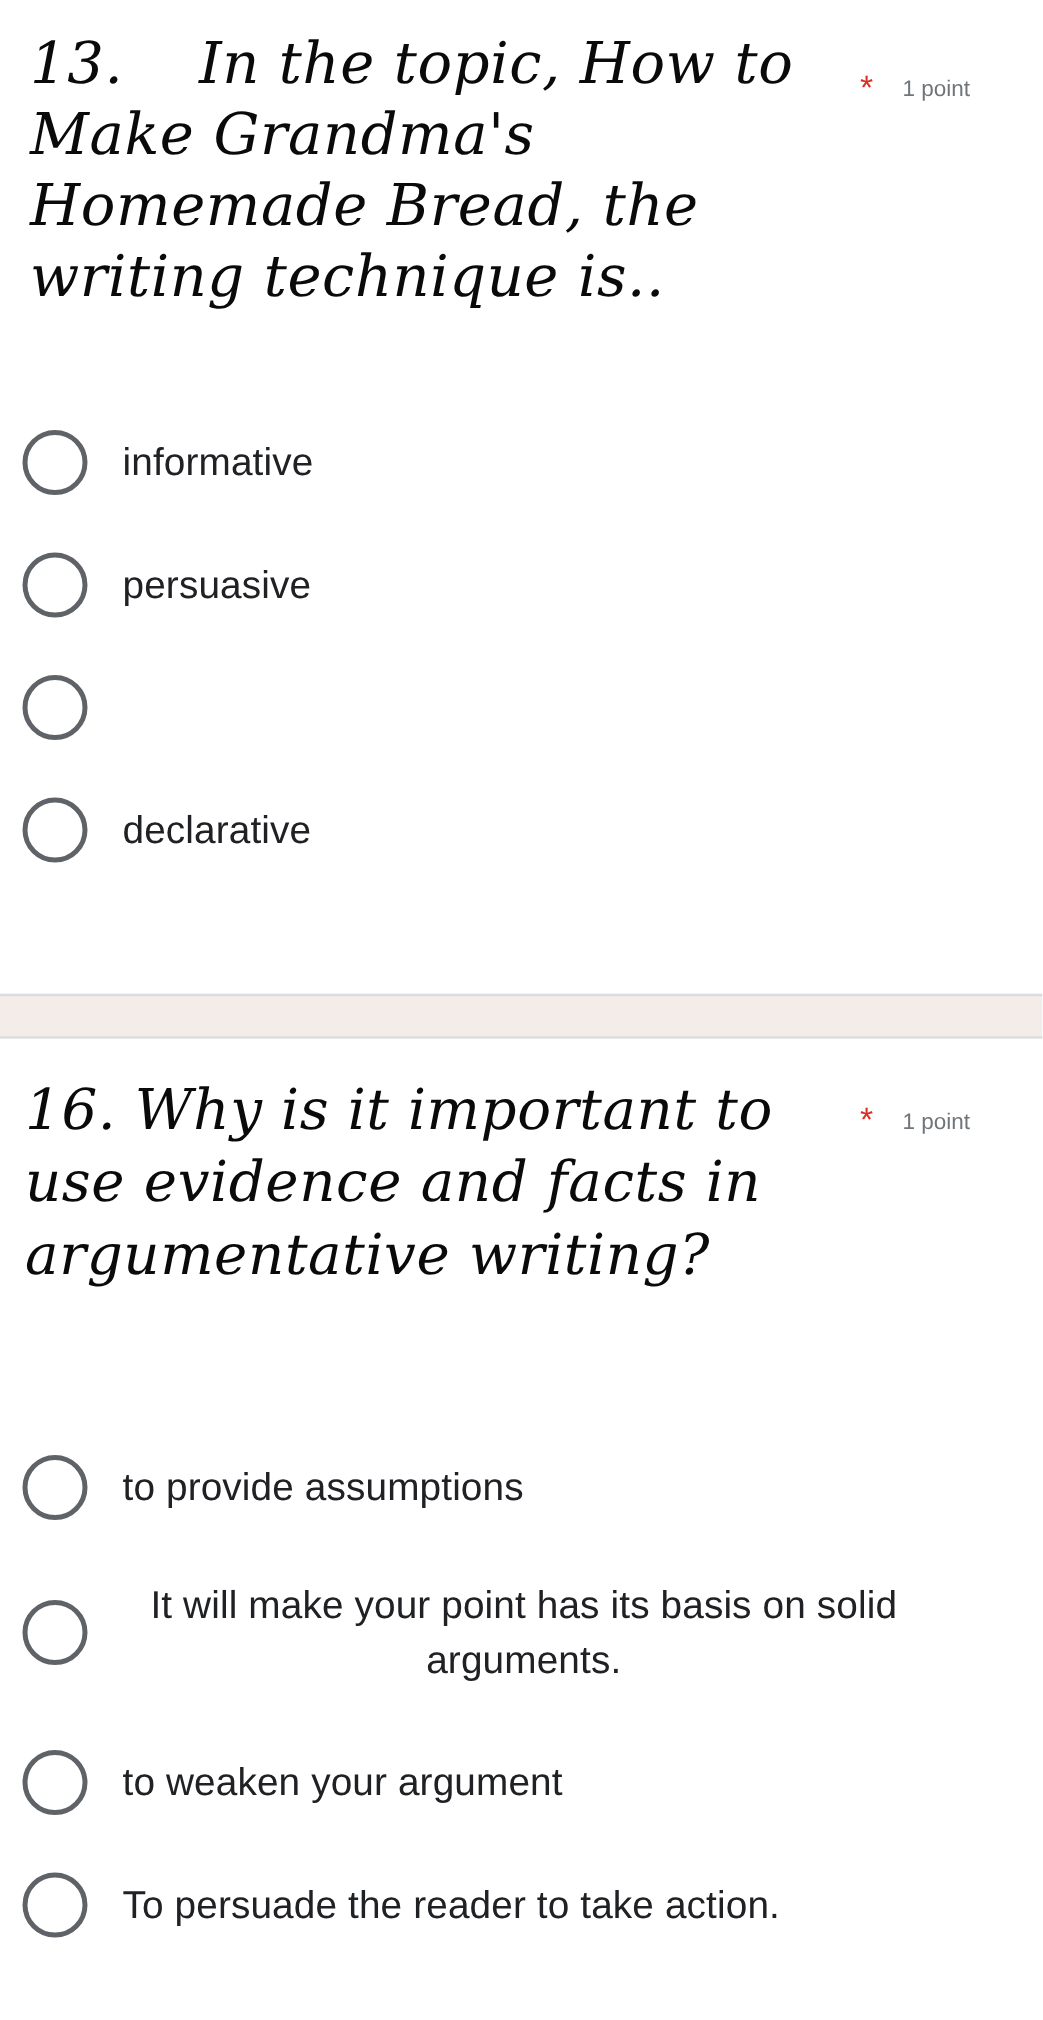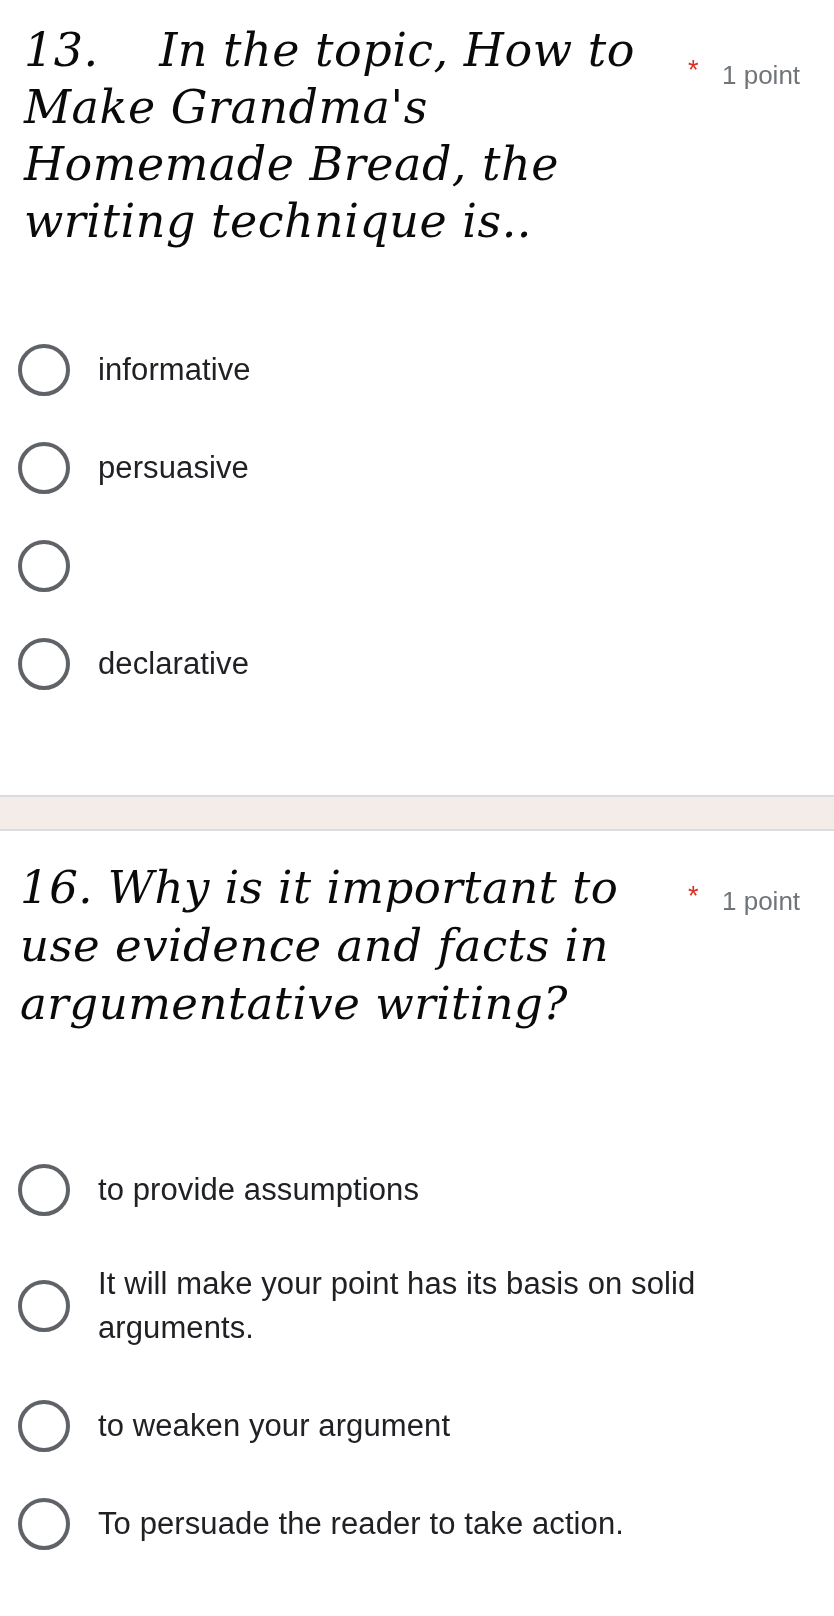--- a/index.html
+++ b/index.html
@@ -54,35 +54,36 @@
     color:#d93025;
     font-size:27px;
     font-family:"Liberation Sans", sans-serif;
     line-height:1;
   }
   #q15-star { left:688px; top:57px; }
   #q16-star { left:688px; top:52px; }
   .points-label {
     position:absolute;
     color:#70757a;
-    font-size:26px;
+    font-size:18px;
     font-family:"Liberation Sans", sans-serif;
     white-space:nowrap;
     line-height:1;
   }
   #q15-points { left:722px; top:62px; }
   #q16-points { left:722px; top:57px; }
 
   
   .option {
     position:absolute;
     left:0;
     width:740px;
     display:flex;
     align-items:center;
+    text-align:center;
   }
   .radio {
     flex:0 0 auto;
     width:52px; height:52px;
     margin-left:18px;
     border:4px solid #5f6368;
     border-radius:50%;
     background:#ffffff;
   }
   .option-label {

